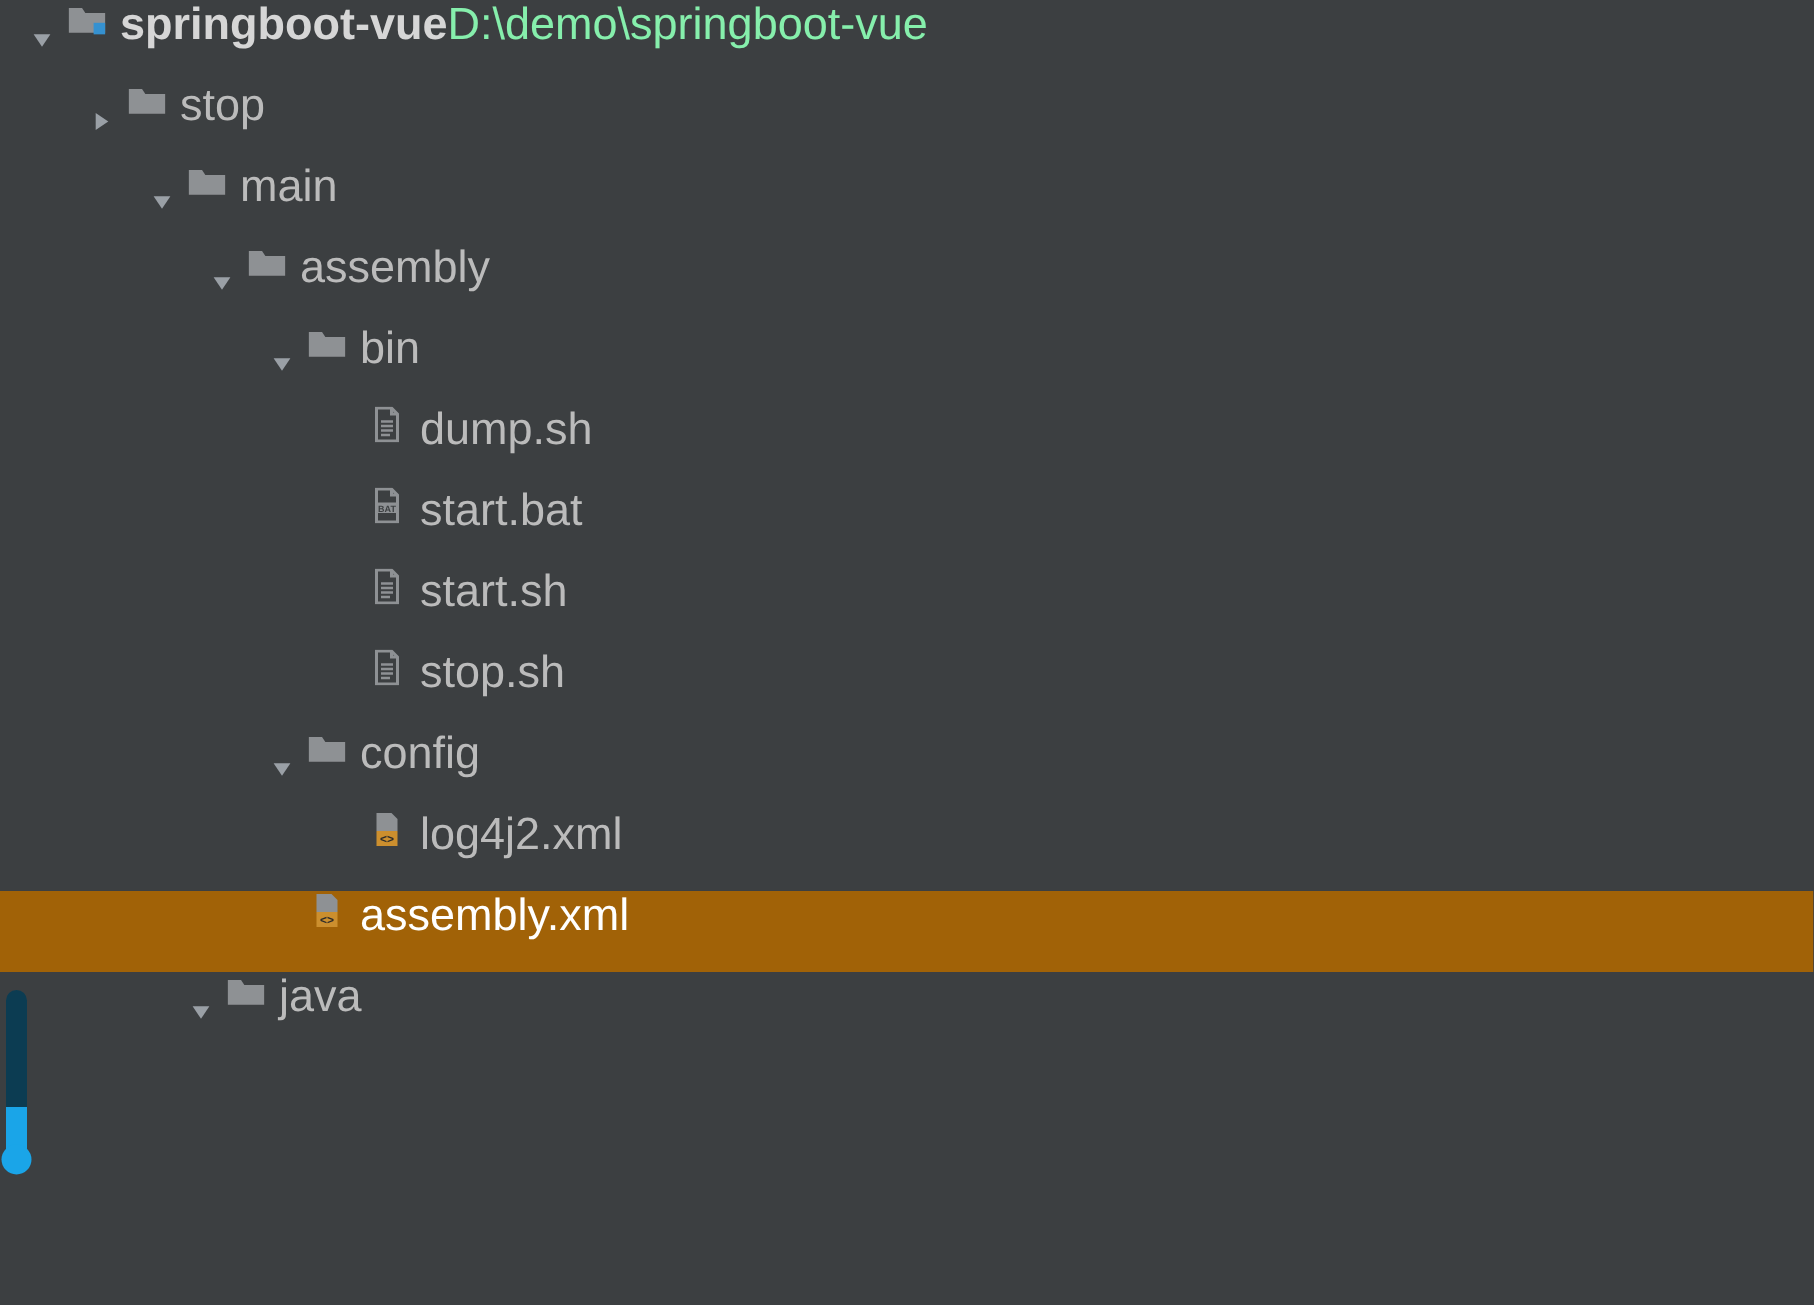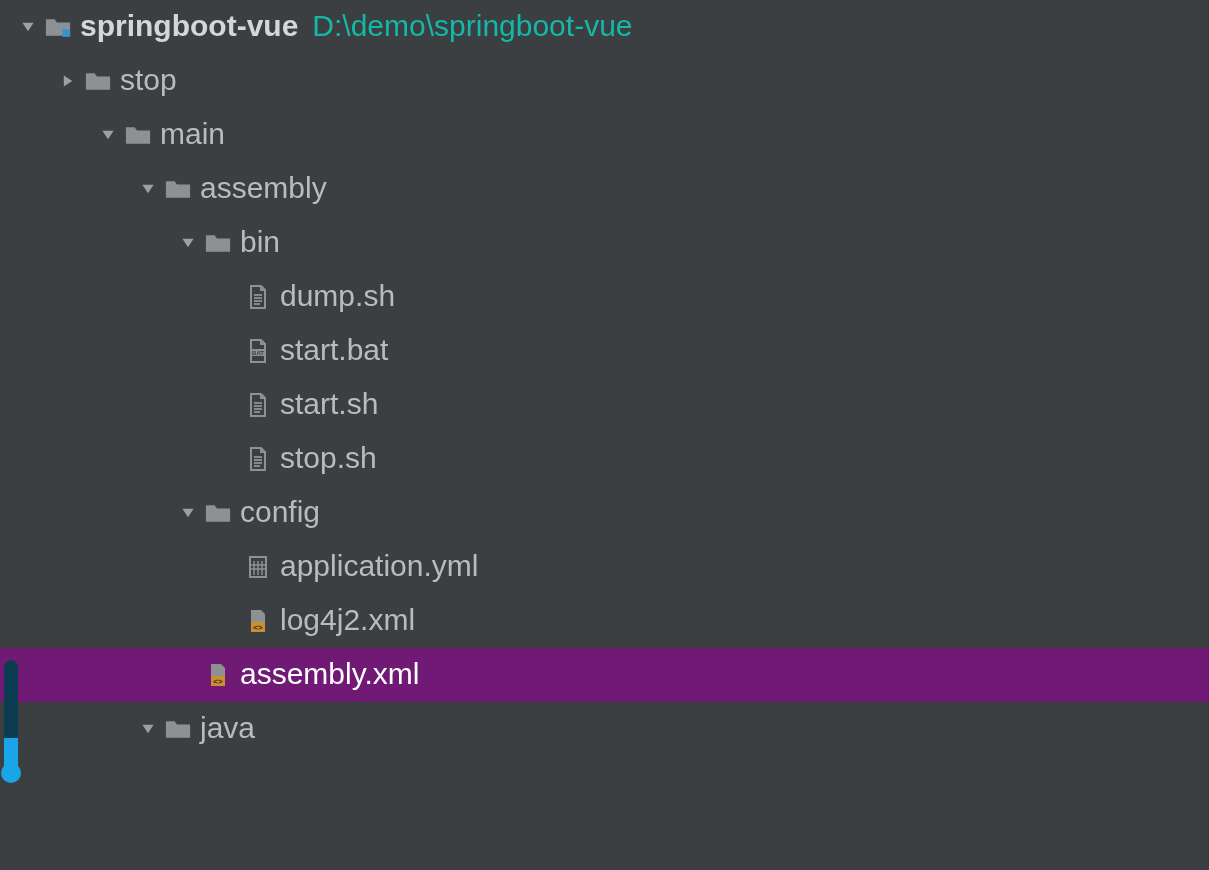--- a/index.html
+++ b/index.html
@@ -1,25 +1,25 @@
 <!DOCTYPE html>
 <html><head>
 <meta charset="utf-8">
 <style>
 html,body{margin:0;padding:0;width:1209px;height:870px;background:#3c3f41;font-family:"Segoe UI",Arial,sans-serif;font-size:30px;color:#bbbbbb;overflow:hidden}
 .tree{padding-top:0;position:relative}
-.row{display:flex;align-items:center;height:54px;white-space:nowrap;box-sizing:border-box}
-.row.selected{background:#701a75;color:#fff}
+.row{display:flex;height:54px;white-space:nowrap;box-sizing:border-box}
+.row.selected{background:#a16207;color:#fff}
 .arrow{width:20px;display:inline-flex;justify-content:center;align-items:center;margin-right:6px}
 .arrow svg{width:14px;height:14px}
 .spacer{display:inline-block;width:40px}
 .ic{width:28px;height:26px;display:inline-flex;align-items:center;justify-content:center;margin-right:8px}
 .lbl{padding-bottom:2px}
 .bold{font-weight:700;color:#d6d6d6}
-.path{color:#14b8a6;margin-left:14px}
+.path{color:#86efac;}
 .gutter{position:absolute;left:0;top:650px;width:22px;height:130px;display:flex;align-items:flex-end;justify-content:center}
 .thermo{width:14px;height:120px;border-radius:7px;background:linear-gradient(to top,#1aa5e8 0%,#1aa5e8 35%,#0c3c52 35%,#0c3c52 100%);position:relative}
 .thermo::after{content:"";position:absolute;bottom:-3px;left:-3px;width:20px;height:20px;background:#1aa5e8;border-radius:50%}
 .folder-svg{fill:#8e9194}
 .xml-top{fill:#8e9194}
 .xml-bot{fill:#cc8f2e}
 </style>
 </head>
 <body>
 
@@ -224,34 +224,20 @@
         </svg>
       </span>
   <span class="ic">
         <svg viewBox="0 0 24 20" width="28" height="22">
           <use href="#folder"></use>
         </svg>
       </span>
   <span class="lbl">config</span>
 </div>
 
-<div class="row" style="padding-left:18px">
-  <span class="spacer"></span>
-      <span class="spacer"></span>
-      <span class="spacer"></span>
-      <span class="spacer"></span>
-      <span class="spacer"></span>
-  <span class="arrow"></span>
-  <span class="ic">
-        <svg viewBox="0 0 20 24" width="22" height="24">
-          <use href="#ymlfile"></use>
-        </svg>
-      </span>
-  <span class="lbl">application.yml</span>
-</div>
 
 <div class="row" style="padding-left:18px">
   <span class="spacer"></span>
       <span class="spacer"></span>
       <span class="spacer"></span>
       <span class="spacer"></span>
       <span class="spacer"></span>
   <span class="arrow"></span>
   <span class="ic">
         <svg viewBox="0 0 20 24" width="22" height="24">
@@ -268,21 +254,21 @@
       <span class="spacer"></span>
   <span class="arrow"></span>
   <span class="ic">
         <svg viewBox="0 0 20 24" width="22" height="24">
           <use href="#xmlfile"></use>
         </svg>
       </span>
   <span class="lbl">assembly.xml</span>
 </div>
 
-<div class="row" style="padding-left:18px">
+<div class="row" style="padding-left:4px">
   <span class="spacer"></span>
       <span class="spacer"></span>
       <span class="spacer"></span>
   <span class="arrow">
         <svg>
           <use href="#arr-down"></use>
         </svg>
       </span>
   <span class="ic">
         <svg viewBox="0 0 24 20" width="28" height="22">

